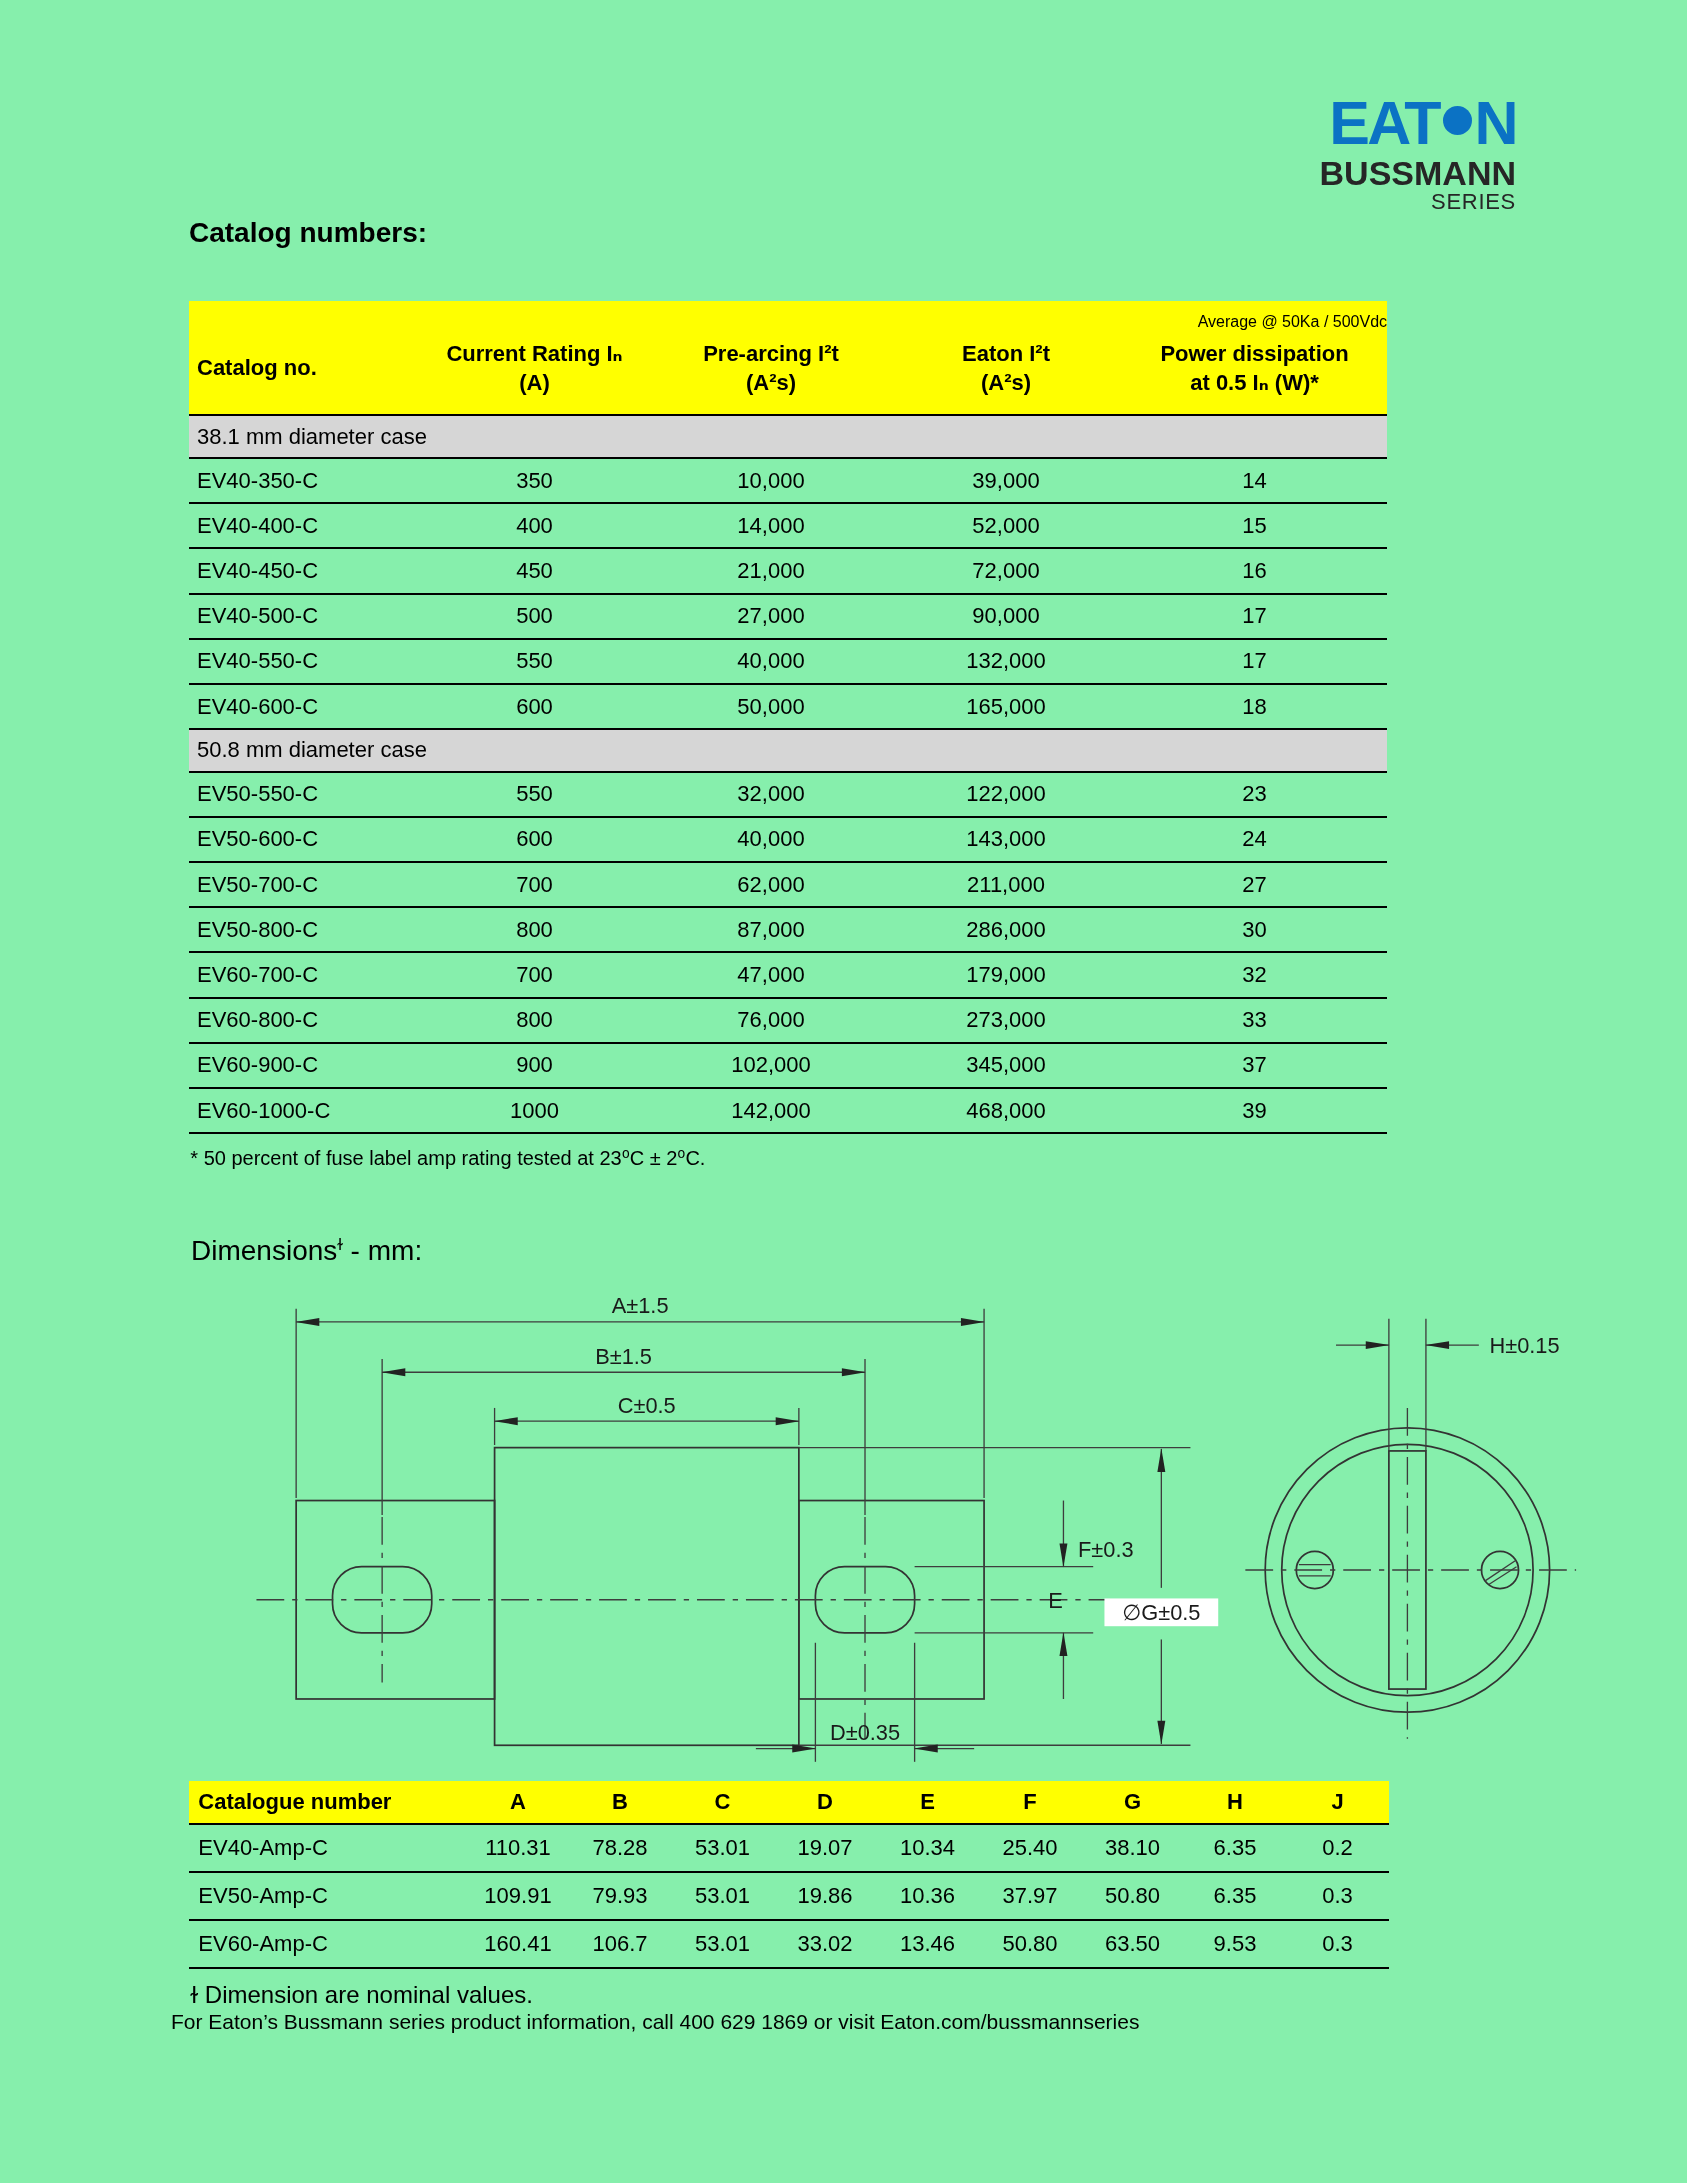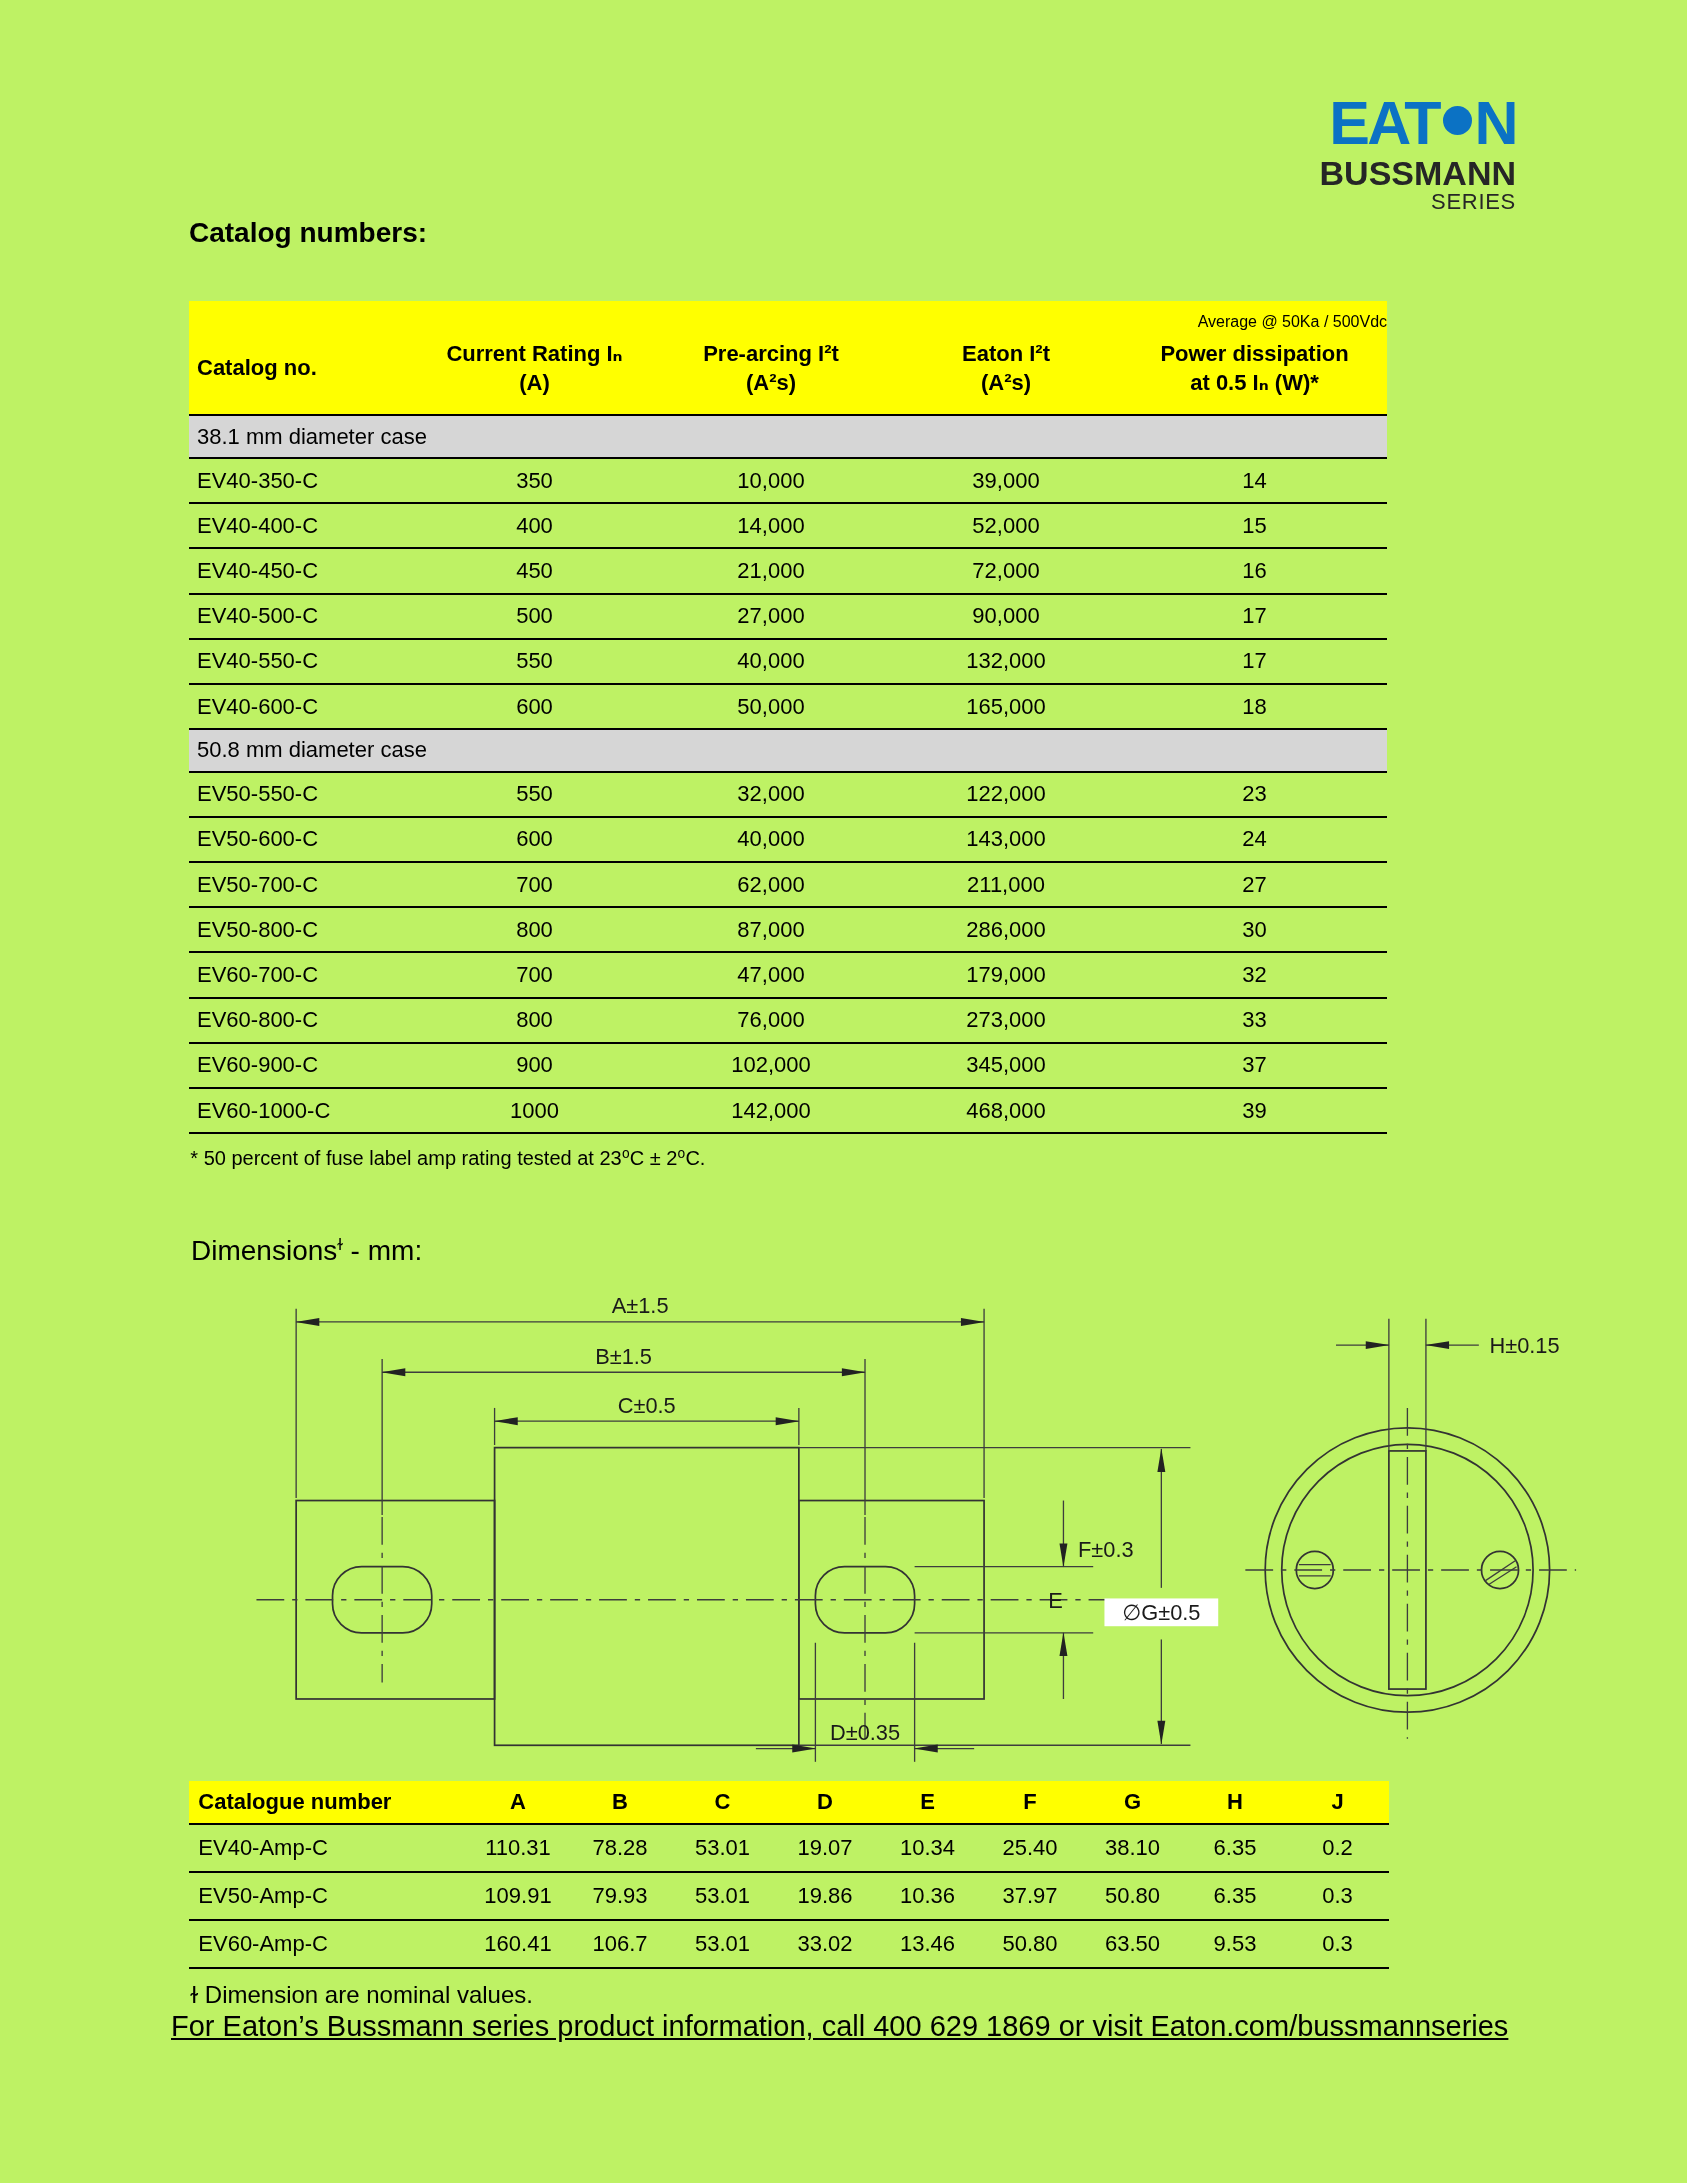--- a/index.html
+++ b/index.html
@@ -1,20 +1,20 @@
 <!DOCTYPE html>
 <html style="--eaton-blue: #0b72c4;font-size:10.6px"><head>
 <meta charset="utf-8">
 <style>
   html, body { margin: 0; padding: 0; background: #ffffff; }
   .page {
     position: relative;
     width: 1687px;
     height: 2183px;
-    background: #bef264;
+    background: #86efac;
     font-family: "Liberation Sans", "DejaVu Sans", sans-serif;
     color: #000;
     overflow: hidden;
   }
 
   
   .logo { position: absolute; top: 98px; right: 171px; text-align: right; }
   .logo .eaton {
     color: var(--eaton-blue, #0b72c4);
     font-weight: 700; font-size: 61px; line-height: 0.82;
@@ -27,21 +27,21 @@
   .logo .bussmann { color: #262626; font-weight: 700; font-size: 34px; letter-spacing: 0px; margin-top: 8px; line-height: 1; }
   .logo .series { color: #262626; font-weight: 400; font-size: 22px; letter-spacing: 0.7px; line-height: 1.05; }
 
   
   .h-catalog { position: absolute; top: 217px; left: 189px; margin: 0; font-size: 28px; font-weight: 700; }
   .h-dims    { position: absolute; top: 1217px; left: 173px; margin: 18px; font-size: 28px; font-weight: 400; }
   .h-dims sup { font-size: 17px; }
   .note { font-size: 20px; margin: 12px 0 0 1.3px; }
   .footer {
     position: absolute; top: 2010px; left: 171px; width: 1356px;
-    font-size: 29px; letter-spacing: 0px; text-decoration: underline;
+    font-size: 21px; letter-spacing: 0px;
   }
 
   
   .tblwrap-catalog { position: absolute; top: 301px; left: 189px; width: 1197px; }
   .tblwrap-dims    { position: absolute; top: 1781px; left: 189px; width: 1197px; }
   table.tbl { border-collapse: collapse; table-layout: fixed; width: 1197px; font-size: 22px; }
   .tbl thead th { background: #ffff00; }
   .tbl th.avg { font-weight: 400; text-align: right; font-size: 16px; padding: 12px 0 2.6px; }
   .tbl tr.cols th {
     font-weight: 700; text-align: center; vertical-align: middle;

